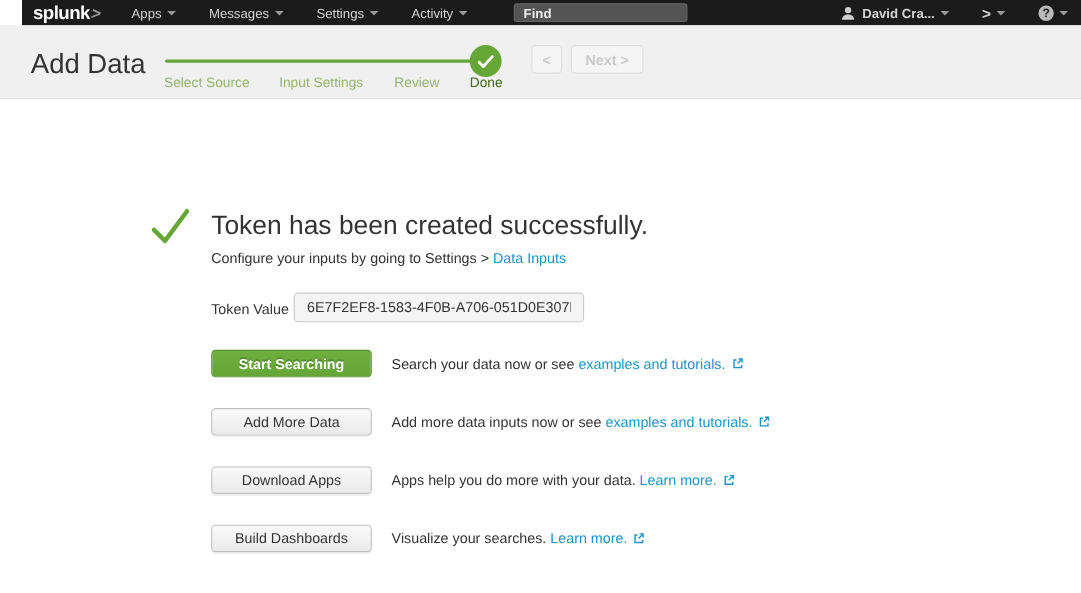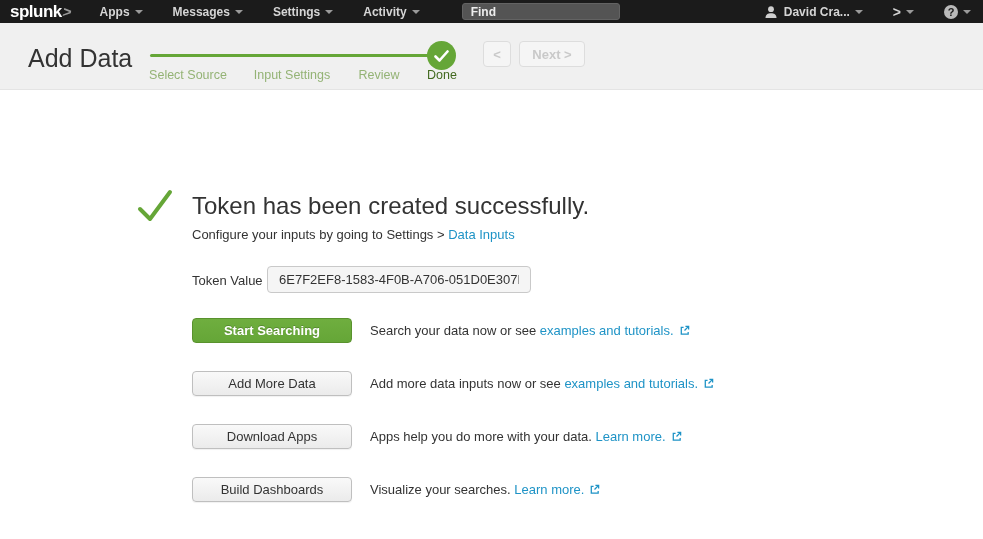--- a/index.html
+++ b/index.html
@@ -1,27 +1,27 @@
 <!DOCTYPE html>
 <html><head>
 <meta charset="utf-8">
 <style>
   * { margin:0; padding:0; box-sizing:border-box; }
   html,body { width:983px; height:539px; background:#fff; overflow:hidden;
               font-family:"Liberation Sans","DejaVu Sans",sans-serif; }
 
   
   .navbar { height:23px; background:#1b1b1b; display:flex; align-items:center;
-            padding:0 12px 0 10px; color:#ccc; }
+            padding:0 12px 0 10px; color:#ccc;margin-left:20px; }
   .brand { display:flex; align-items:baseline; cursor:pointer; }
   .brand-name { color:#fff; font-weight:700; font-size:17px; letter-spacing:-0.5px; }
   .brand-chev { color:#9a9a9a; font-weight:700; font-size:15px; margin-left:1px;
                 transform:skewX(-12deg); display:inline-block; }
   .nav-items { display:flex; list-style:none; margin-left:28px; }
-  .nav-item { font-size:12px; font-weight:700; color:#d5d5d5; margin-right:30px;
+  .nav-item { font-size:12px; font-weight:400; color:#d5d5d5; margin-right:30px;
               display:flex; align-items:center; cursor:pointer; white-space:nowrap;text-align:right; }
   .caret { width:0; height:0; border-left:4px solid transparent; border-right:4px solid transparent;
            border-top:4px solid #9a9a9a; margin-left:5px; display:inline-block; }
   .find-input { width:158px; height:17px; background:#545454; border:1px solid #636363;
                 border-radius:3px; color:#fff; font-size:12px; font-weight:700;
                 padding:0 8px; margin-left:12px; outline:none;
                 font-family:"Liberation Sans","DejaVu Sans",sans-serif; }
   .find-input::placeholder { color:#eee; opacity:1; }
   .nav-right { margin-left:auto; display:flex; align-items:center;gap:8px; }
   .nav-right .menu { display:flex; align-items:center; font-size:12px; font-weight:700;
@@ -58,21 +58,21 @@
                   font-weight:400; }
   .sub-text { position:absolute; left:192px; top:137px; font-size:13px; color:#333; }
   a.link { color:#1e93c6; text-decoration:none; cursor:pointer; }
   .token-label { position:absolute; left:192px; top:183px; font-size:13px; color:#333; }
   .token-field { position:absolute; left:267px; top:176px; width:264px; height:27px;
                  background:#f5f5f5; border:1px solid #c9c9c9; border-radius:4px;
                  font-size:13px; color:#333; padding:0 11px; outline:none;
                  font-family:"Liberation Sans","DejaVu Sans",sans-serif; }
   .action-row { position:absolute; left:192px; display:flex; align-items:center; }
   .row-0 { top:228px; } .row-1 { top:281px; } .row-2 { top:334px; } .row-3 { top:387px; }
-  .btn { width:160px; height:25px; border-radius:4px; font-size:13px; cursor:pointer;
+  .btn { width:146px; height:25px; border-radius:4px; font-size:13px; cursor:pointer;
          font-family:"Liberation Sans","DejaVu Sans",sans-serif; }
   .btn-primary { background:linear-gradient(#6fae3f,#65a637); border:1px solid #59922d;
                  color:#fff; font-weight:700; text-shadow:0 -1px 0 rgba(0,0,0,0.2); }
   .btn-secondary { background:linear-gradient(#f9f9f9,#ebebeb); border:1px solid #bfbfbf;
                    color:#333; box-shadow:0 1px 1px rgba(0,0,0,0.06); }
   .action-desc { margin-left:18px; font-size:13px; color:#333; white-space:nowrap; }
   .ext-icon { margin-left:5px; vertical-align:-1px; }
 </style>
 </head>
 <body>

